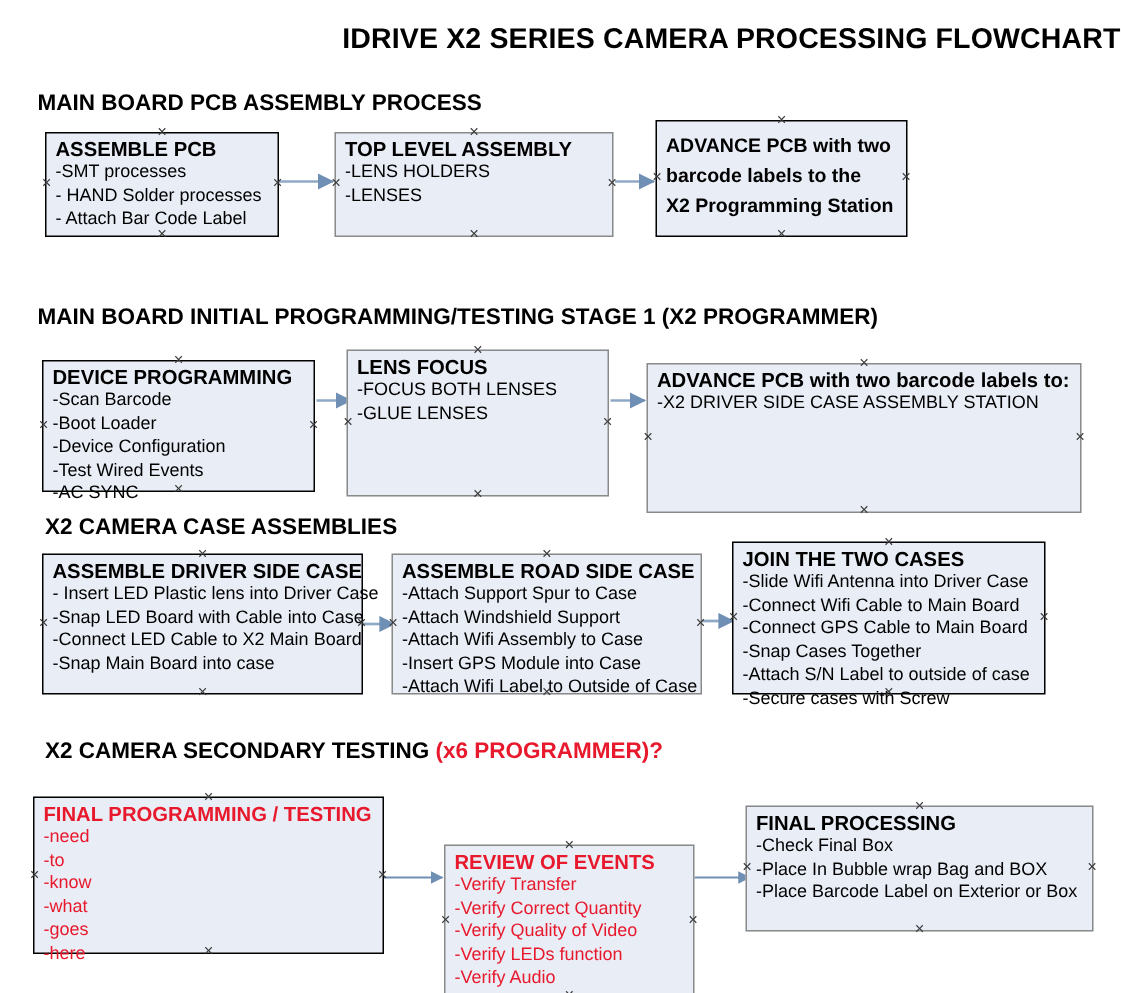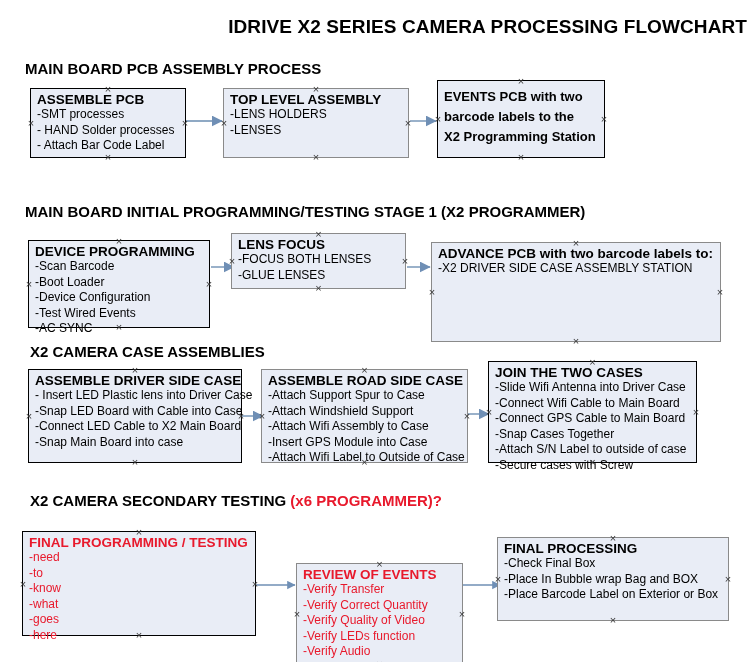--- a/index.html
+++ b/index.html
@@ -149,21 +149,21 @@
     <div class="node-title">TOP LEVEL ASSEMBLY</div>
     <div class="node-line">-LENS HOLDERS</div>
     <div class="node-line">-LENSES</div>
     <span class="handle" style="left:50%; top:0;">×</span>
     <span class="handle" style="left:50%; top:100%;">×</span>
     <span class="handle" style="left:0; top:50%;">×</span>
     <span class="handle" style="left:100%; top:50%;">×</span>
   </div>
 
   <div class="abs node allbold" style="left:437px; top:80px; width:168px; height:78px; padding-top:6px;">
-    <div class="node-line">EVENTS PCB with two</div>
+    <div class="node-line">ADVANCE PCB with two</div>
     <div class="node-line">barcode labels to the</div>
     <div class="node-line"> X2 Programming Station</div>
     <span class="handle" style="left:50%; top:0;">×</span>
     <span class="handle" style="left:50%; top:100%;">×</span>
     <span class="handle" style="left:0; top:50%;">×</span>
     <span class="handle" style="left:100%; top:50%;">×</span>
   </div>
 
   <div class="abs section-title" style="left:25px; top:203px;">
     <span>MAIN BOARD INITIAL PROGRAMMING/TESTING STAGE 1 (X2 PROGRAMMER)</span>
@@ -175,21 +175,21 @@
     <div class="node-line">-Boot Loader</div>
     <div class="node-line">-Device Configuration</div>
     <div class="node-line">-Test Wired Events</div>
     <div class="node-line">-AC SYNC</div>
     <span class="handle" style="left:50%; top:0;">×</span>
     <span class="handle" style="left:50%; top:100%;">×</span>
     <span class="handle" style="left:0; top:50%;">×</span>
     <span class="handle" style="left:100%; top:50%;">×</span>
   </div>
 
-  <div class="abs node grey-border" style="left:231px; top:233px; width:175px; height:56px;">
+  <div class="abs node grey-border" style="left:231px; top:233px; width:175px; height:98px;">
     <div class="node-title">LENS FOCUS</div>
     <div class="node-line">-FOCUS BOTH LENSES</div>
     <div class="node-line">-GLUE LENSES</div>
     <span class="handle" style="left:50%; top:0;">×</span>
     <span class="handle" style="left:50%; top:100%;">×</span>
     <span class="handle" style="left:0; top:50%;">×</span>
     <span class="handle" style="left:100%; top:50%;">×</span>
   </div>
 
   <div class="abs node grey-border" style="left:431px; top:242px; width:290px; height:100px;">

